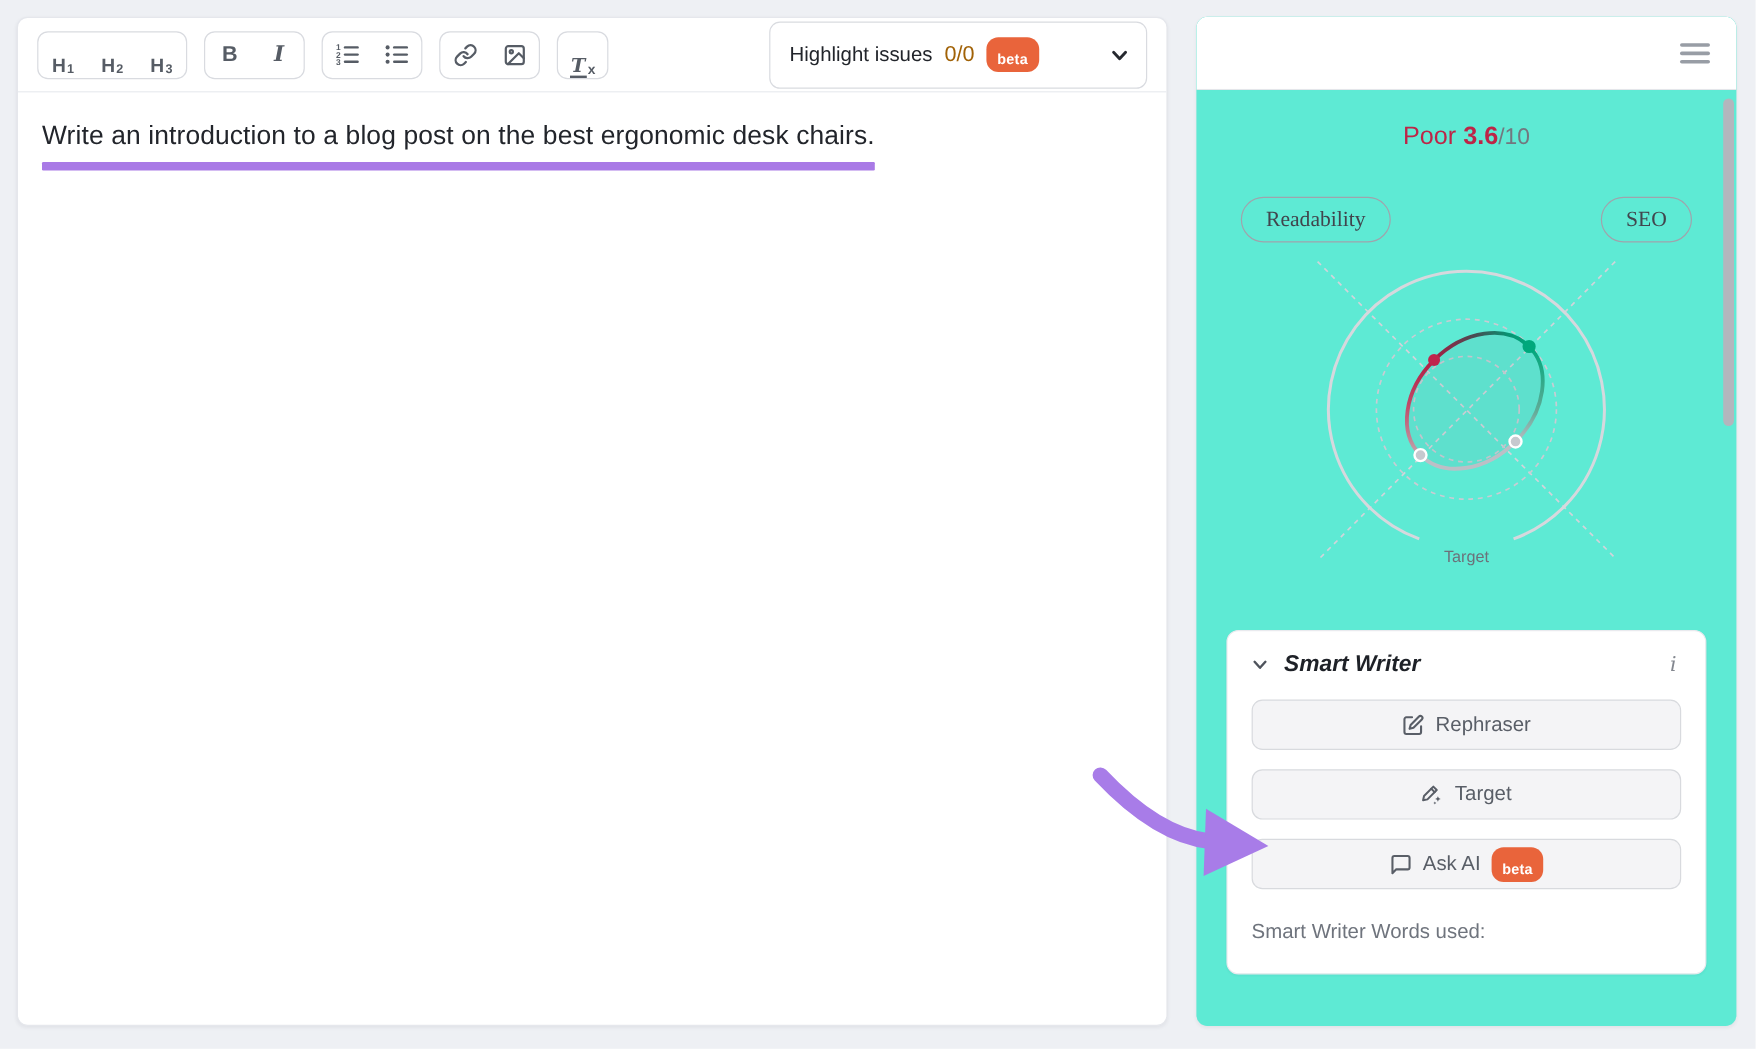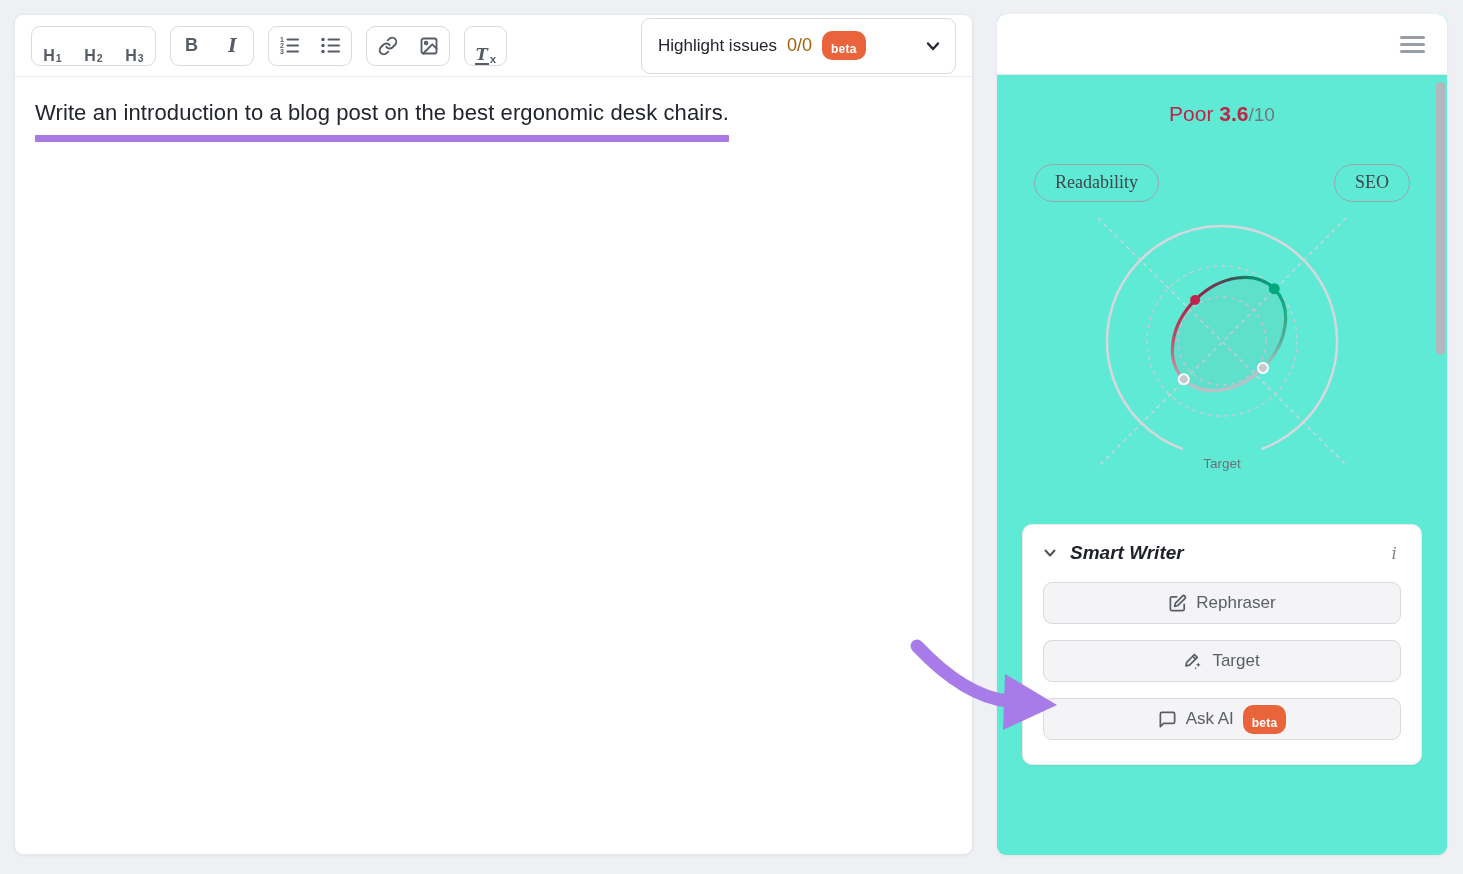--- a/index.html
+++ b/index.html
@@ -296,20 +296,21 @@
     </button>
 
     <button class="sw-btn">
       <svg width="19" height="19" viewBox="0 0 24 24" fill="none" stroke="#595e67" stroke-width="2.2" stroke-linecap="round" stroke-linejoin="round">
         <path d="M21 15a2 2 0 0 1-2 2H7l-4 4V5a2 2 0 0 1 2-2h14a2 2 0 0 1 2 2z"></path>
       </svg>
       <span>Ask AI</span>
       <span class="beta-pill">beta</span>
     </button>
 
+    <div class="sw-words">Smart Writer Words used:</div>
   </div>
 
   <div class="scroll-thumb"></div>
 </div>
 
 <svg class="anno-arrow" width="160" height="104" viewBox="0 0 160 104">
   <path d="M 12 10 C 45 45, 75 62, 103 65" fill="none" stroke="#a87ce8" stroke-width="13" stroke-linecap="round"></path>
   <polygon points="100,38 152,69 98,94" fill="#a87ce8"></polygon>
 </svg>
 

